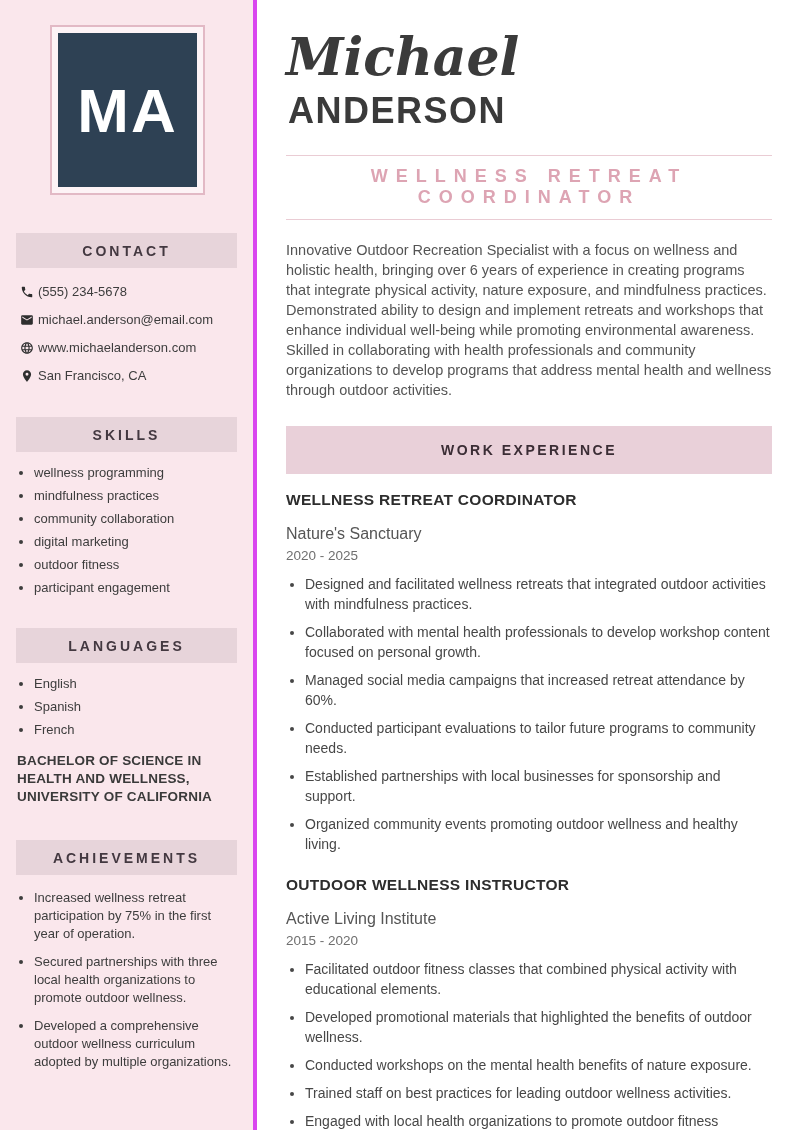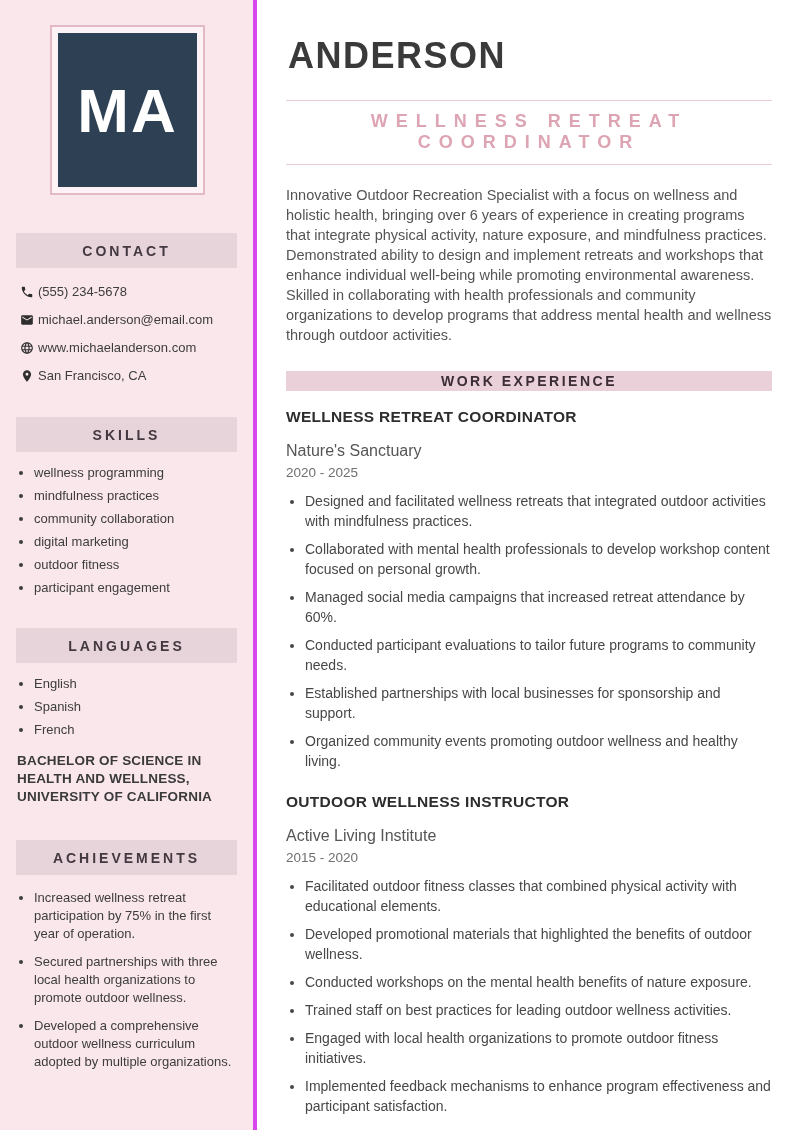--- a/index.html
+++ b/index.html
@@ -115,21 +115,21 @@
     padding: 10px 0 11px 0;
   }
   .summary {
     margin-top: 20px;
     font-size: 14.5px;
     line-height: 20px;
     color: #545454;
   }
   .section-bar {
     margin-top: 26px;
-    height: 20px;
+    height: 48px;
     background: #e9d0d9;
     display: flex; align-items: center; justify-content: center;
     font-size: 14px;
     font-weight: bold;
     letter-spacing: 2.5px;
     color: #3b2d35;
   }
   .job { margin-top: 17px; }
   .job + .job { margin-top: 22px; }
   .job-title {
@@ -210,20 +210,21 @@
     <ul class="side-list wrap">
       <li>Increased wellness retreat participation by 75% in the first year of operation.</li>
       <li>Secured partnerships with three local health organizations to promote outdoor wellness.</li>
       <li>Developed a comprehensive outdoor wellness curriculum adopted by multiple organizations.</li>
     </ul>
 
   </aside>
 
   <main class="main">
 
+    <div class="first-name">Michael</div>
     <div class="last-name">ANDERSON</div>
 
     <hr class="hairline top">
     <div class="headline">WELLNESS RETREAT COORDINATOR</div>
     <hr class="hairline">
 
     <p class="summary">Innovative Outdoor Recreation Specialist with a focus on wellness and holistic health, bringing over 6 years of experience in creating programs that integrate physical activity, nature exposure, and mindfulness practices. Demonstrated ability to design and implement retreats and workshops that enhance individual well-being while promoting environmental awareness. Skilled in collaborating with health professionals and community organizations to develop programs that address mental health and wellness through outdoor activities.</p>
 
     <div class="section-bar">WORK EXPERIENCE</div>
 

